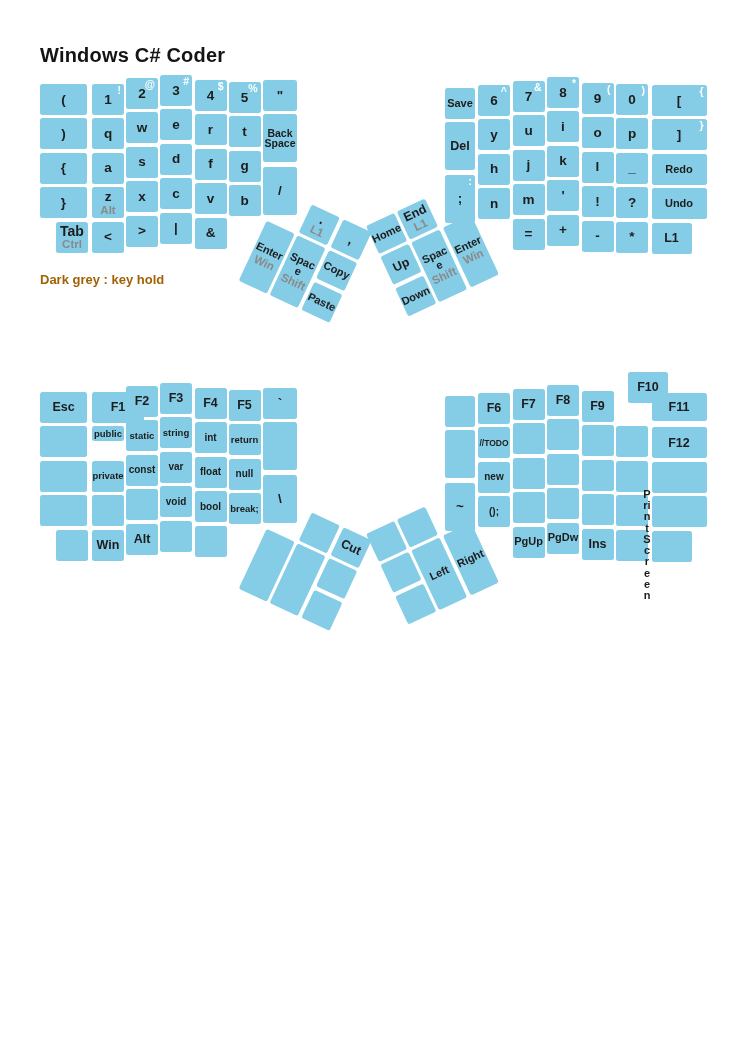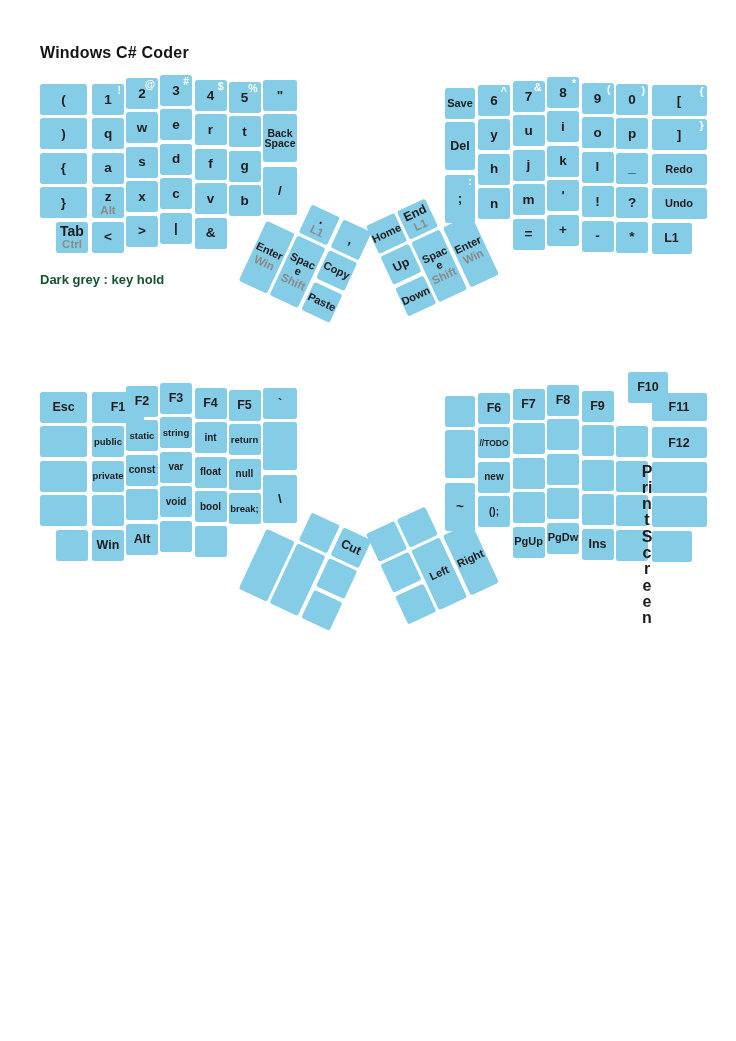--- a/index.html
+++ b/index.html
@@ -1,22 +1,22 @@
 <!DOCTYPE html>
 <html><head>
 <meta charset="utf-8">
 <style>
   * { box-sizing: border-box; margin: 0; padding: 0; }
   html, body { width: 736px; height: 1041px; background: #ffffff; }
   body { font-family: "Liberation Sans", sans-serif; position: relative; overflow: hidden; }
   .canvas { position: absolute; left: 0; top: 0; width: 736px; height: 1041px; }
-  .title { position: absolute; left: 40px; font-size: 16px; font-weight: 700; color: #141414; letter-spacing: 0.2px; }
+  .title { position: absolute; left: 40px; font-size: 20px; font-weight: 700; color: #141414; letter-spacing: 0.2px; }
   #title1 { top: 44px; }
   #title2 { top: 352px; }
-  .note  { position: absolute; left: 40px; top: 272px; font-size: 13px; font-weight: 700; color: #14532d; }
+  .note  { position: absolute; left: 40px; top: 272px; font-size: 13px; font-weight: 700; color: #a16207; }
   .key {
     position: absolute; background: #85cde6; border-radius: 2.5px;
     display: flex; flex-direction: column; align-items: center; justify-content: center;
     font-weight: 700; color: #1c1c1c; text-align: center; line-height: 1.02;
   }
   .key .klabel { display: block; word-break: break-word; }
   .key .sub { display: block; color: #8a8a8a; font-size: 11.5px; line-height: 1.05; }
   .key .sup { position: absolute; top: 0px; right: 3px; color: #ffffff; font-size: 10.5px; line-height: 1.25; }
   .thumb { position: absolute; width: 0; height: 0; transform-origin: 0 0; }
 </style>
@@ -294,21 +294,21 @@
     <div class="key" style="left: 194.5px; top: 388px; width: 32px; height: 31px;">
       <span class="klabel" style="font-size: 12.5px;">F4</span>
     </div>
     <div class="key" style="left: 228.5px; top: 390px; width: 32px; height: 31px;">
       <span class="klabel" style="font-size: 12.5px;">F5</span>
     </div>
     <div class="key" style="left: 263px; top: 388px; width: 34px; height: 31px;">
       <span class="klabel" style="font-size: 13.5px;">`</span>
     </div>
     <div class="key" style="left: 40px; top: 426.4px; width: 47px; height: 31px;"></div>
-    <div class="key" style="left: 92px; top: 426.4px; width: 32px; height: 31px;">
+    <div class="key" style="left: 92px; top: 426.4px; width: 32px; height: 15px;">
       <span class="klabel" style="font-size: 9.5px;">public</span>
     </div>
     <div class="key" style="left: 126px; top: 420.4px; width: 32px; height: 31px;">
       <span class="klabel" style="font-size: 9.5px;">static</span>
     </div>
     <div class="key" style="left: 160px; top: 417.4px; width: 32px; height: 31px;">
       <span class="klabel" style="font-size: 9.5px;">string</span>
     </div>
     <div class="key" style="left: 194.5px; top: 422.4px; width: 32px; height: 31px;">
       <span class="klabel" style="font-size: 10px;">int</span>
@@ -409,21 +409,21 @@
     <div class="key" style="left: 512.5px; top: 526.6px; width: 32px; height: 31px;">
       <span class="klabel" style="font-size: 11px;">PgUp</span>
     </div>
     <div class="key" style="left: 547px; top: 522.6px; width: 32px; height: 31px;">
       <span class="klabel" style="font-size: 11px;">PgDw</span>
     </div>
     <div class="key" style="left: 581.5px; top: 528.6px; width: 32px; height: 31px;">
       <span class="klabel" style="font-size: 12.5px;">Ins</span>
     </div>
     <div class="key" style="left: 616px; top: 529.6px; width: 32px; height: 31px;">
-      <span class="klabel" style="font-size: 16px; padding-left: 30px;">Print Screen</span>
+      <span class="klabel" style="font-size: 11px; padding-left: 30px;">Print Screen</span>
     </div>
     <div class="key" style="left: 651.5px; top: 530.6px; width: 40px; height: 31px;"></div>
     <div class="thumb" style="left: 281px; top: 498px; transform: rotate(25deg);">
       <div class="key" style="left: 34.4px; top: 0px; width: 31px; height: 31px;"></div>
       <div class="key" style="left: 68.8px; top: 0px; width: 31px; height: 31px;">
         <span class="klabel" style="font-size: 12.5px;">Cut</span>
       </div>
       <div class="key" style="left: 0px; top: 34.4px; width: 31px; height: 65.4px;"></div>
       <div class="key" style="left: 34.4px; top: 34.4px; width: 31px; height: 65.4px;"></div>
       <div class="key" style="left: 68.8px; top: 34.4px; width: 31px; height: 31px;"></div>

